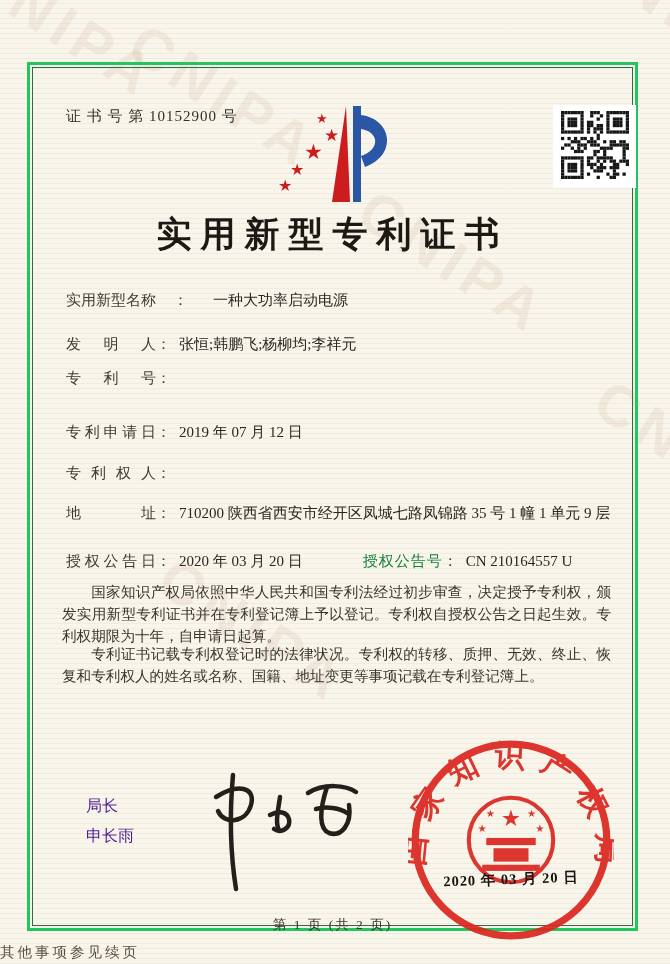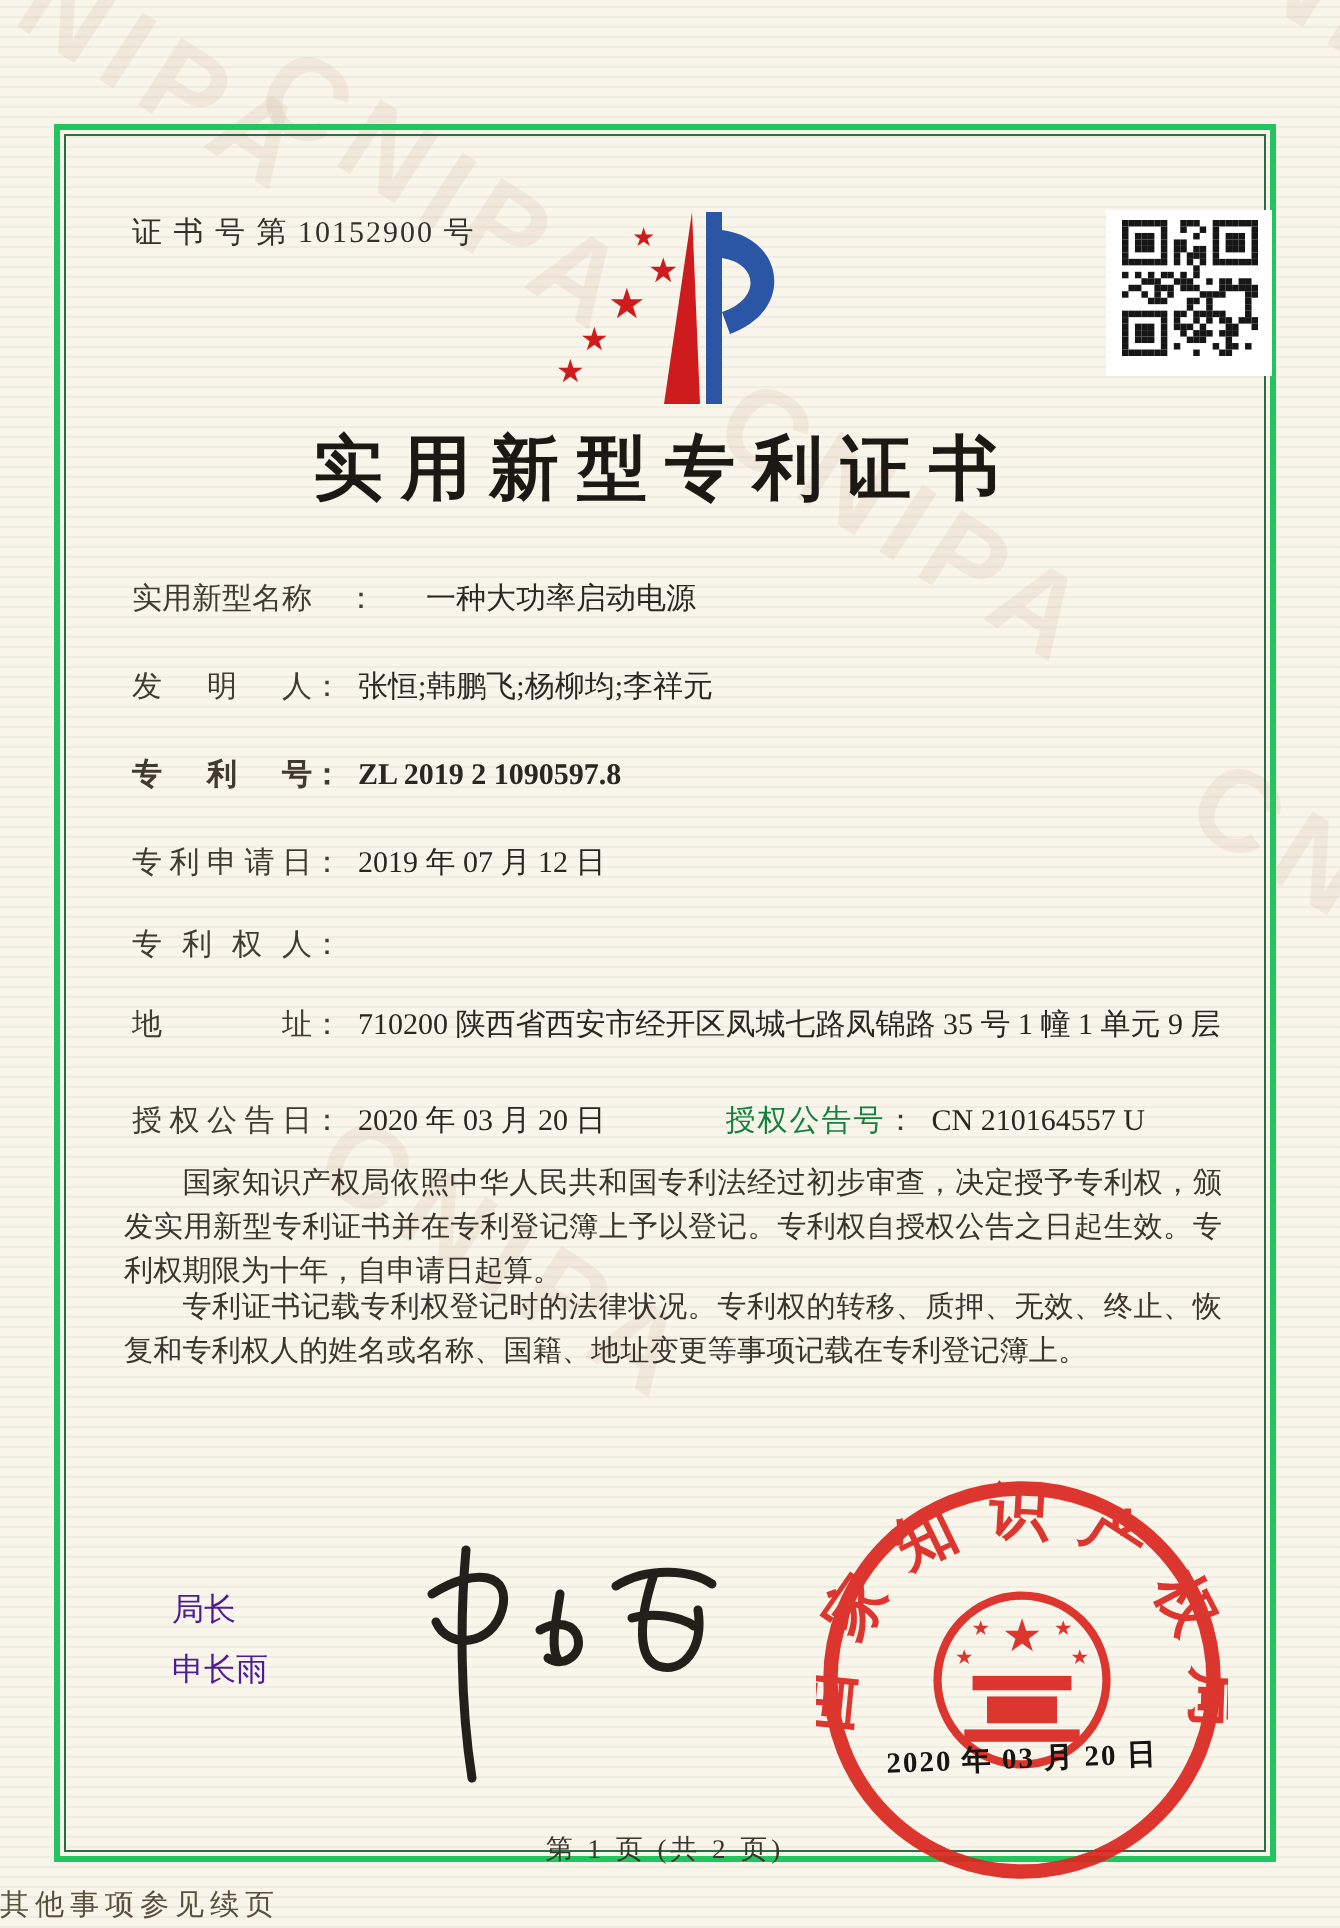--- a/index.html
+++ b/index.html
@@ -311,24 +311,23 @@
       <span class="fcolon">：</span>
       <span class="fvalue">一种大功率启动电源</span>
   </div>
 
   <div class="row" style="top:268px;">
     <span class="flabel">发明人</span>
       <span class="fcolon">：</span>
       <span class="fvalue">张恒;韩鹏飞;杨柳均;李祥元</span>
   </div>
 
-  <div class="row" style="top:312px;font-weight:bold;">
+  <div class="row" style="top:302px;">
     <span class="flabel">专利号</span>
       <span class="fcolon">：</span>
-      <span class="fvalue">ZL 2019 2 1090597.8</span>
   </div>
 
   <div class="row" style="top:356px;">
     <span class="flabel">专利申请日</span>
       <span class="fcolon">：</span>
       <span class="fvalue">2019 年 07 月 12 日</span>
   </div>
 
   <div class="row" style="top:397px;">
     <span class="flabel">专利权人</span>

